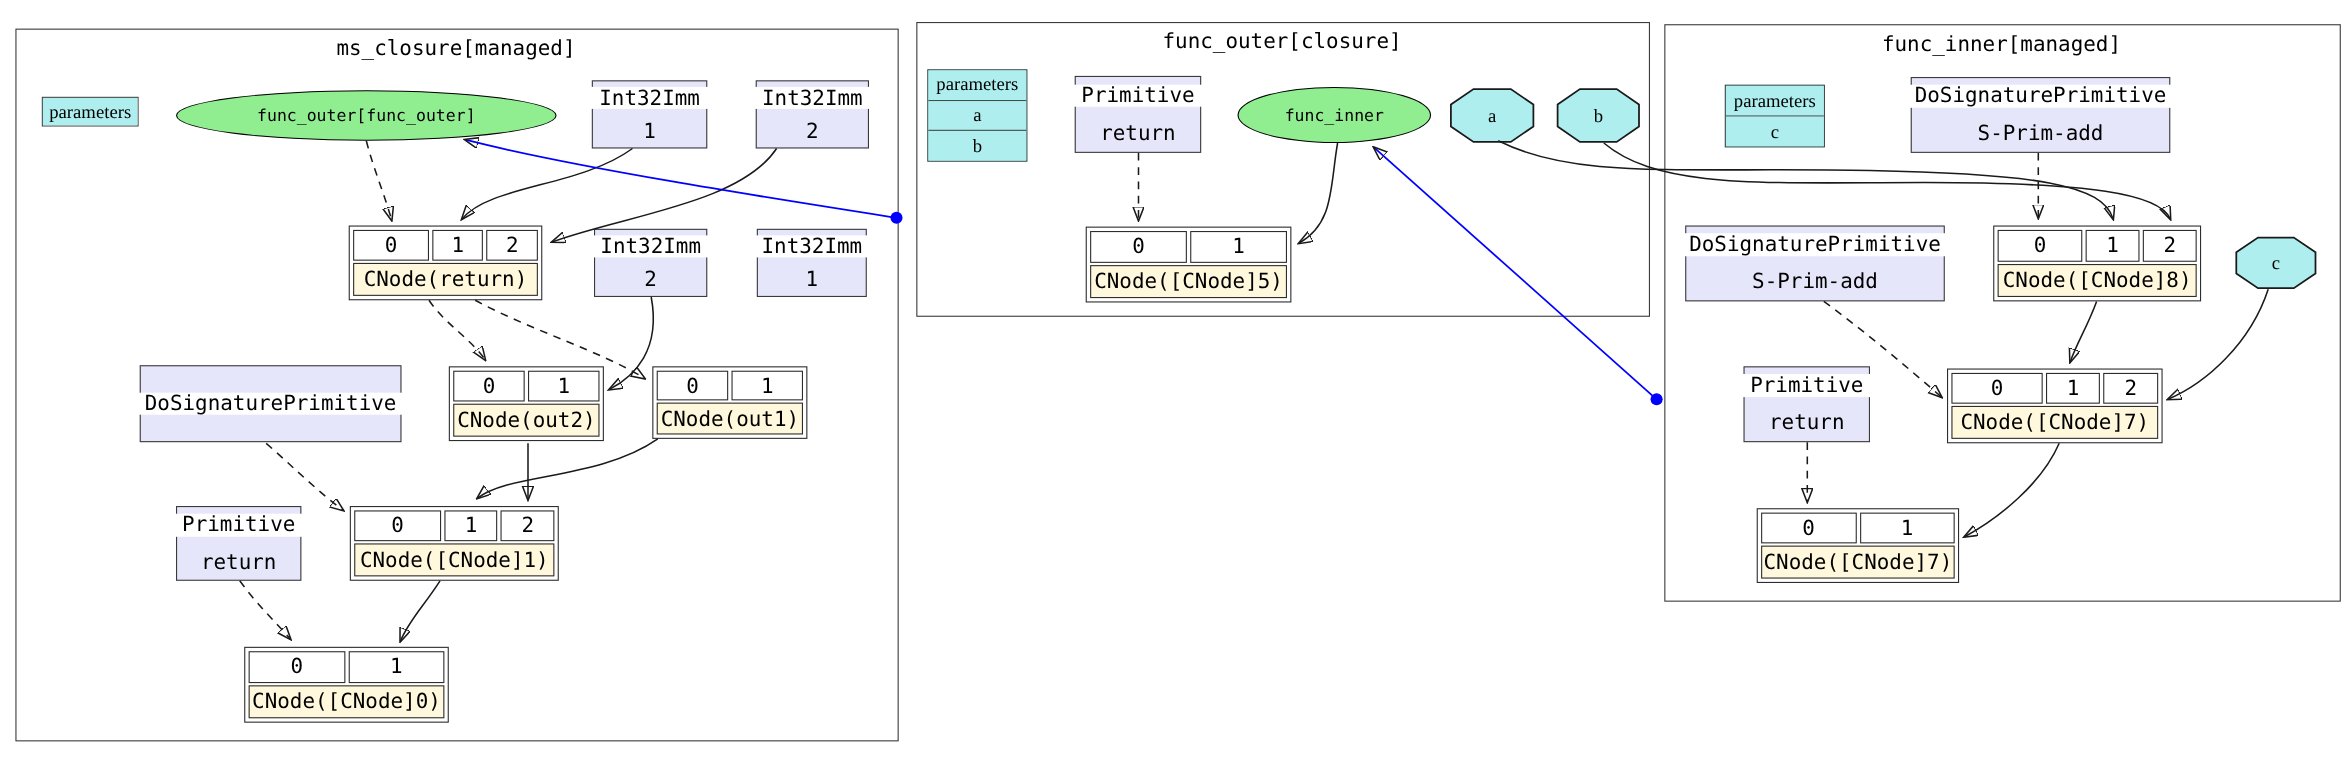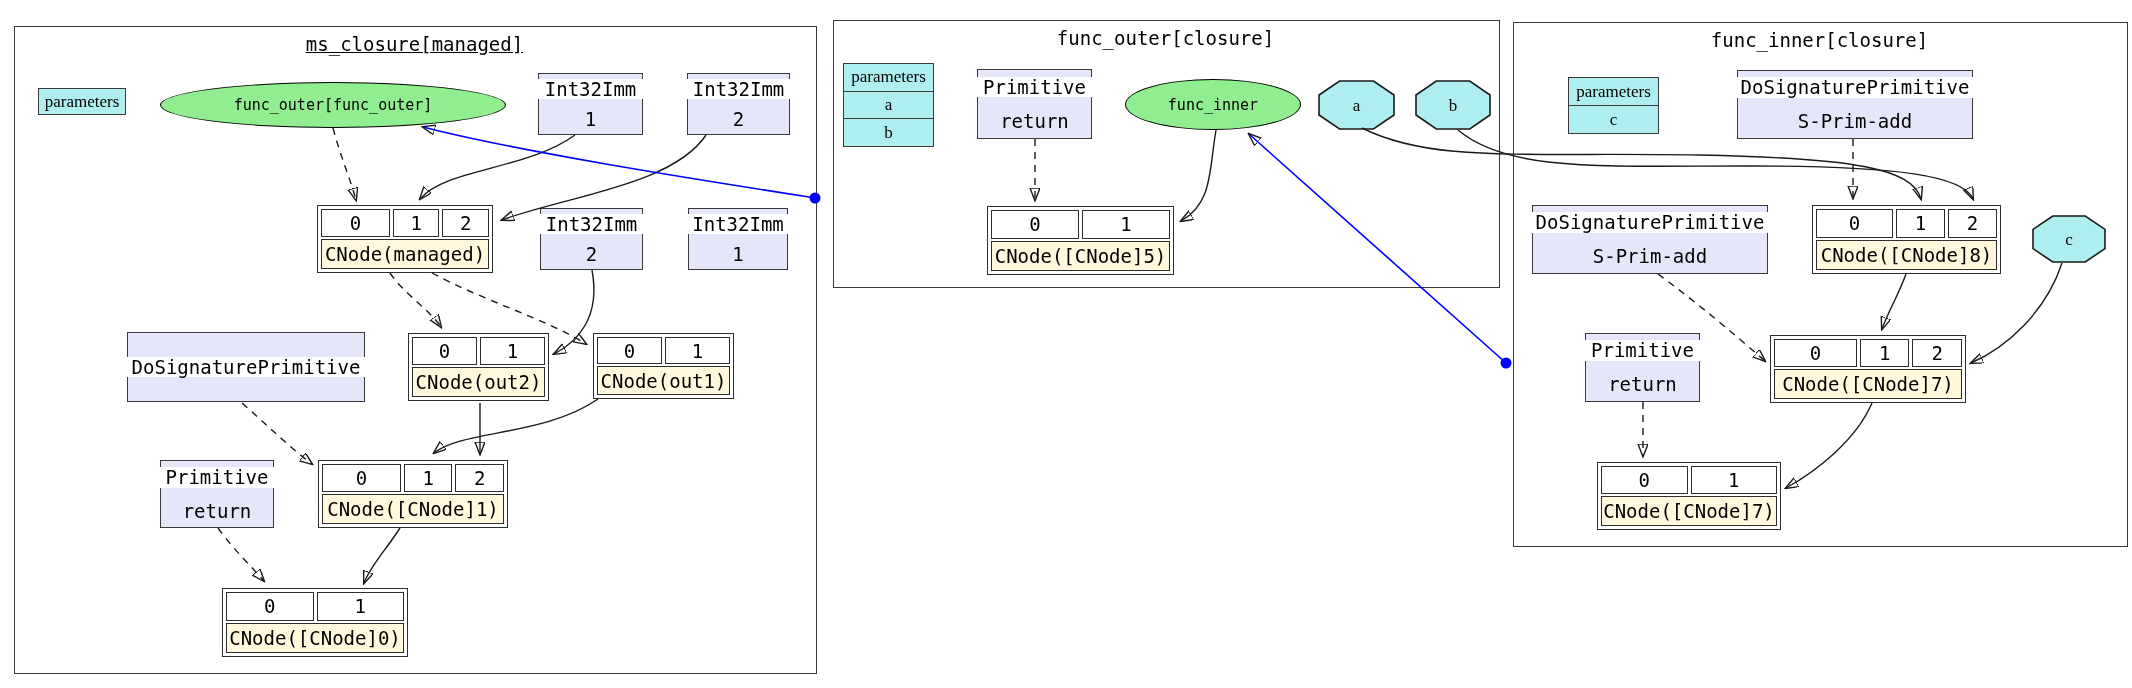--- a/index.html
+++ b/index.html
@@ -28,25 +28,25 @@
   svg.edges path.free{stroke:#0000FF;stroke-width:1.6;}
   .oct-svg{position:absolute;z-index:3;overflow:visible;}
   .oct-svg polygon{fill:#AFEEEE;stroke:#1a1a1a;stroke-width:1.6;}
   .oct-svg text{font-family:"Liberation Serif",serif;font-size:17px;fill:#000;}
 </style>
 </head>
 <body>
 
 <div id="canvas">
     <div class="cluster" style="left: 14px; top: 26px; width: 801px; height: 646px;"></div>
-    <div class="cluster-title" style="left: 14px; top: 33px; width: 801px; text-decoration: underline;">ms_closure[managed]</div>
+    <div class="cluster-title" style="left: 14px; top: 33px; width: 801px;">ms_closure[managed]</div>
     <div class="cluster" style="left: 833px; top: 20px; width: 665px; height: 266px;"></div>
     <div class="cluster-title" style="left: 833px; top: 27px; width: 665px;">func_outer[closure]</div>
     <div class="cluster" style="left: 1513px; top: 22px; width: 613px; height: 523px;"></div>
-    <div class="cluster-title" style="left: 1513px; top: 29px; width: 613px;">func_inner[closure]</div>
+    <div class="cluster-title" style="left: 1513px; top: 29px; width: 613px;">func_inner[managed]</div>
     <div class="node param" style="left: 38px; top: 88px; width: 88px; height: 27px;">
       <div class="cell">parameters</div>
     </div>
     <div class="node ellipse" style="left: 160px; top: 82px; width: 346px; height: 46px;">func_outer[func_outer]</div>
     <div class="node record" style="left: 538px; top: 73px; width: 105px; height: 62px;">
       <div class="row title-row">
         <span>Int32Imm</span>
       </div>
       <div class="row">
         <span>1</span>
@@ -59,21 +59,21 @@
       <div class="row">
         <span>2</span>
       </div>
     </div>
     <div class="node cnode" style="left: 317px; top: 205px; width: 176px; height: 68px;">
       <div class="ports">
         <div class="port" style="flex: 1.5 1 0%;">0</div>
         <div class="port" style="flex: 1 1 0%;">1</div>
         <div class="port" style="flex: 1 1 0%;">2</div>
       </div>
-      <div class="label">CNode(managed)</div>
+      <div class="label">CNode(return)</div>
     </div>
     <div class="node record" style="left: 540px; top: 208px; width: 103px; height: 62px;">
       <div class="row title-row">
         <span>Int32Imm</span>
       </div>
       <div class="row">
         <span>2</span>
       </div>
     </div>
     <div class="node record" style="left: 688px; top: 208px; width: 100px; height: 62px;">

